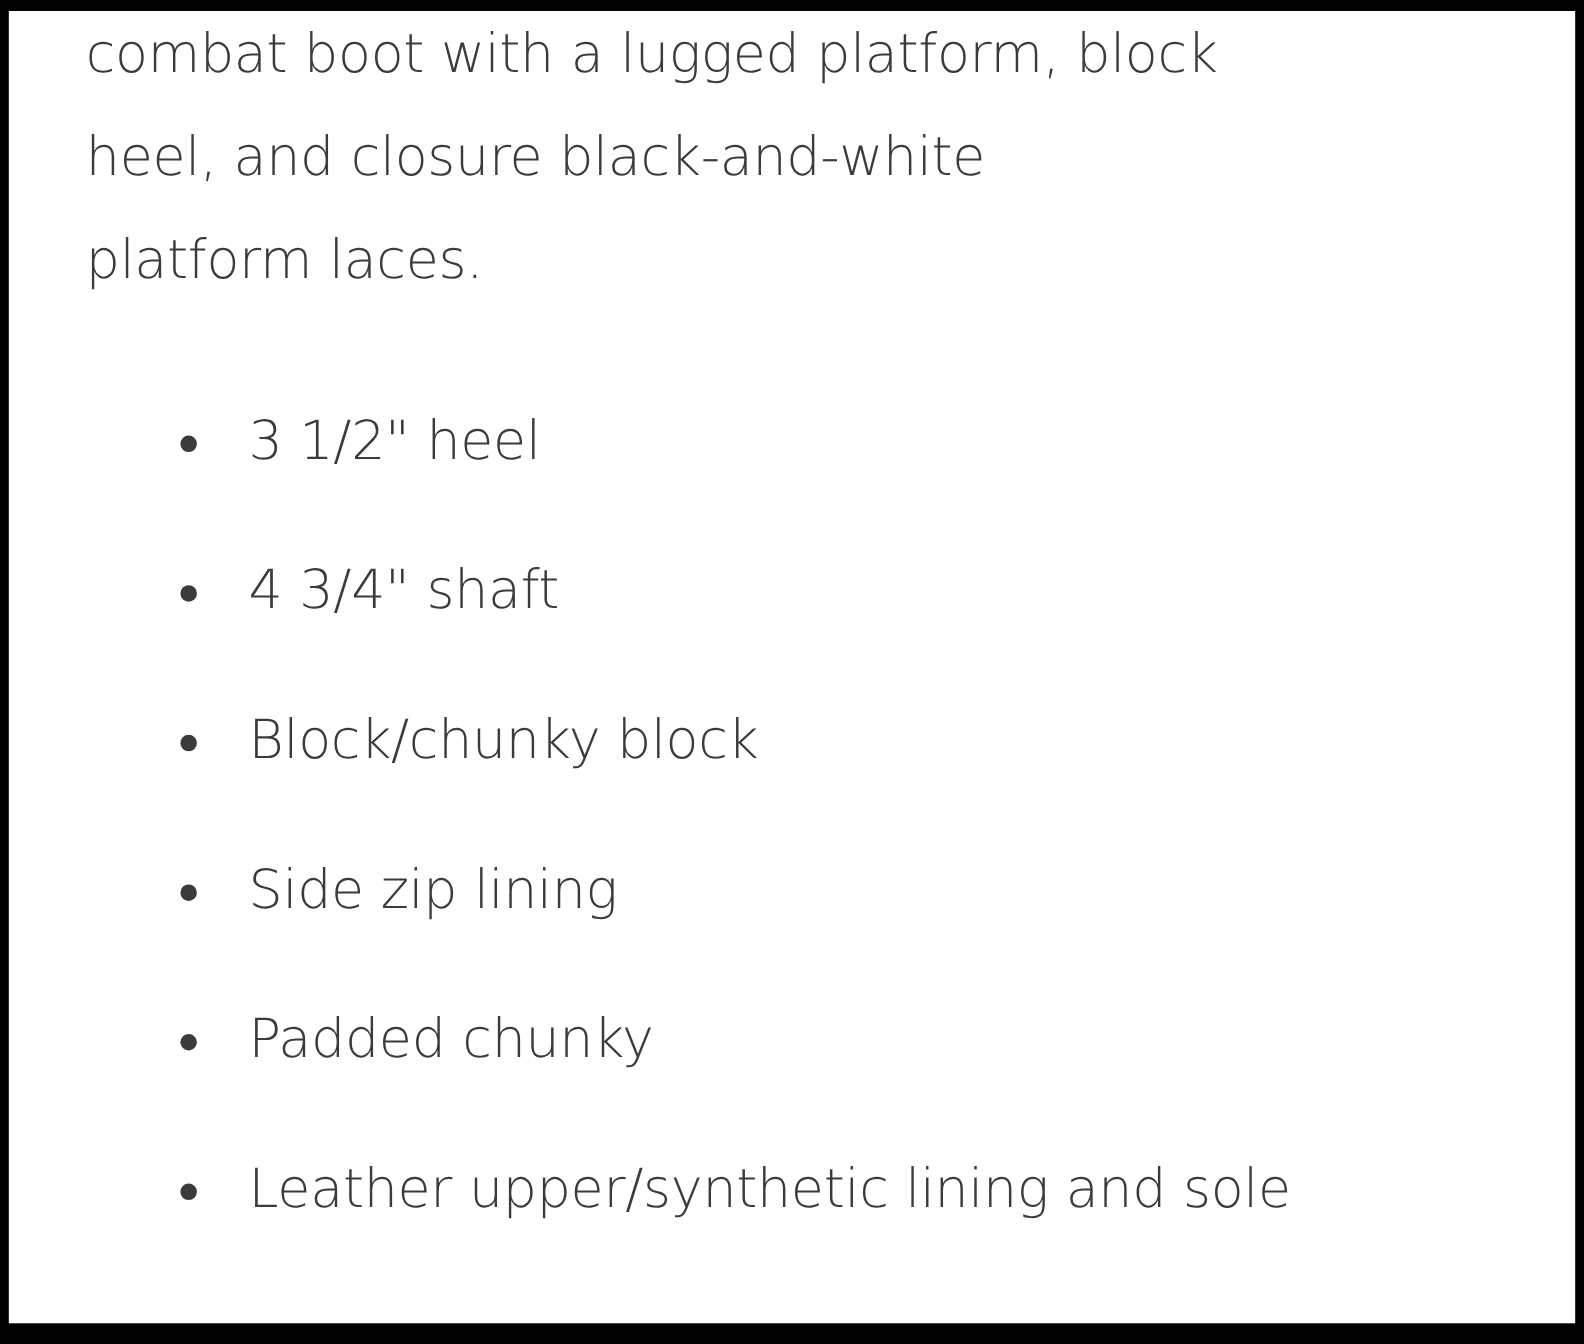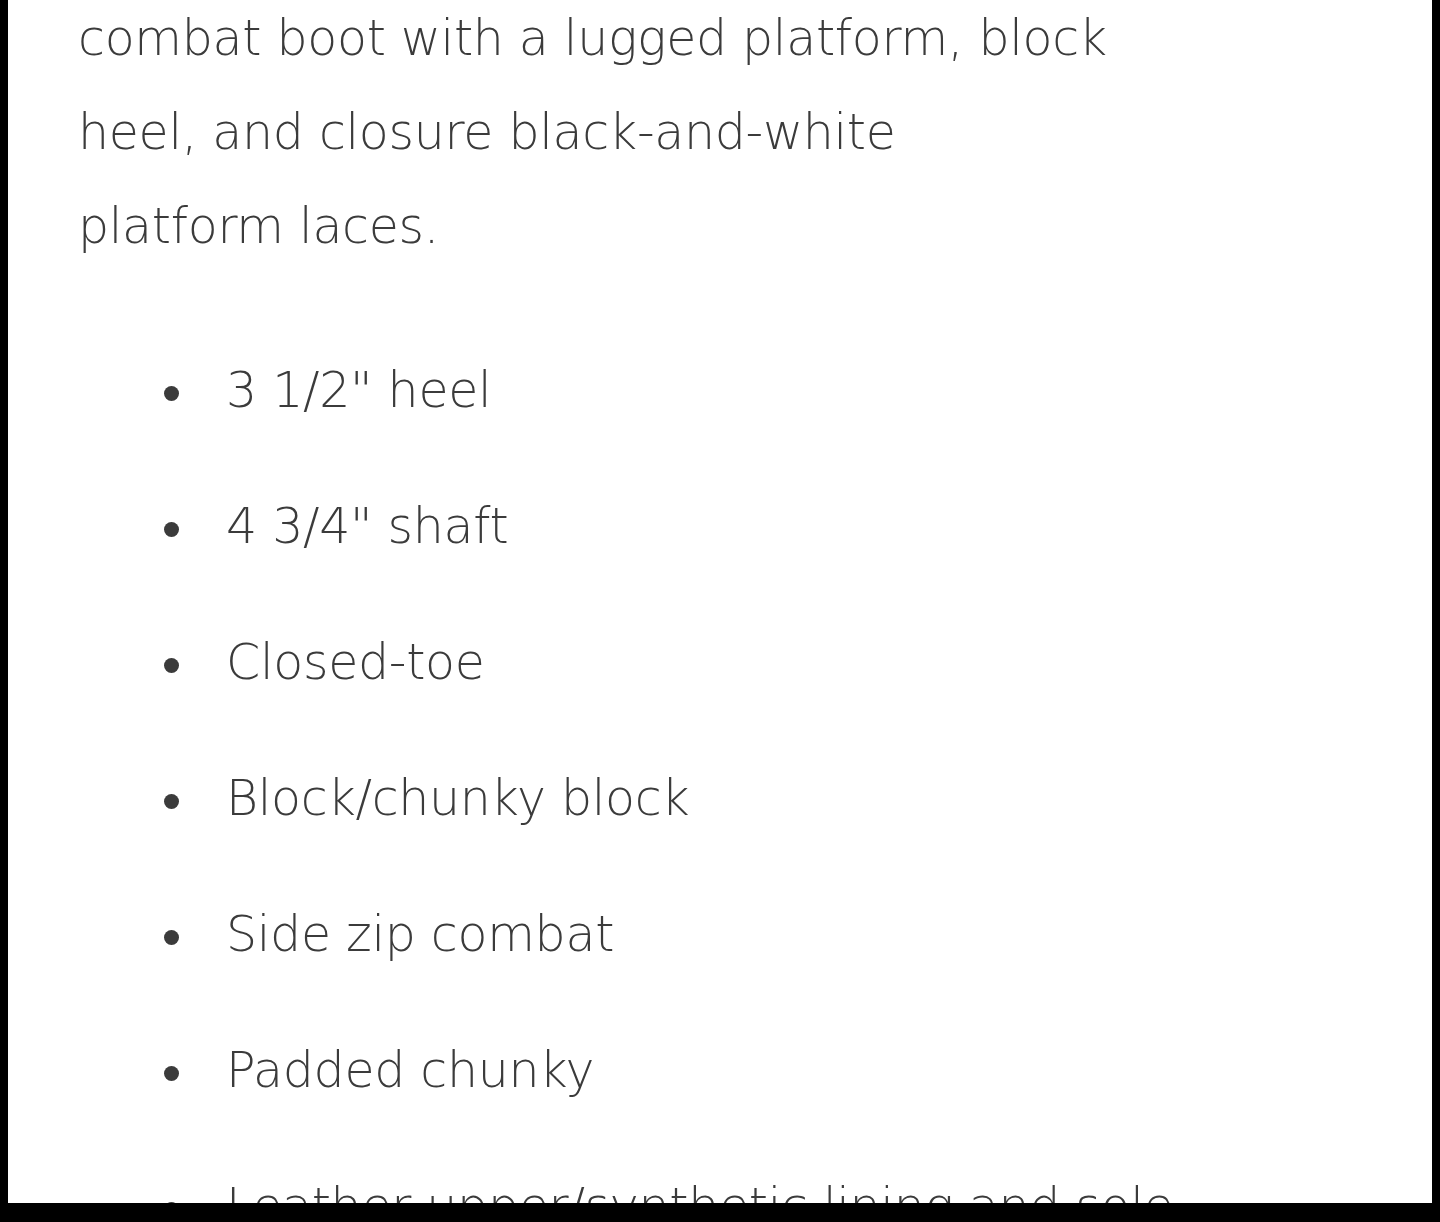--- a/index.html
+++ b/index.html
@@ -16,21 +16,21 @@
   .screen {
     position: relative;
     width: 1440px;
     height: 1222px;
     background: #000000;
     box-sizing: border-box;
   }
   .page {
     position: absolute;
     left: 8px;
-    top: 0px;
+    top: 10px;
     width: 1424px;
     height: 1203px;
     background: #ffffff;
     overflow: hidden;
   }
   .content {
     padding: 0 60px 0 70px;
     box-sizing: border-box;
   }
   .para {
@@ -101,29 +101,25 @@
         <li>
           <span class="dot"></span>
           <span>3 1/2" heel</span>
         </li>
         <li>
           <span class="dot"></span>
           <span>4 3/4" shaft</span>
         </li>
         <li>
           <span class="dot"></span>
-          <span>Closed-toe</span>
-        </li>
-        <li>
-          <span class="dot"></span>
           <span>Block/chunky block</span>
         </li>
         <li>
           <span class="dot"></span>
-          <span>Side zip combat</span>
+          <span>Side zip lining</span>
         </li>
         <li>
           <span class="dot"></span>
           <span>Padded chunky</span>
         </li>
         <li>
           <span class="dot"></span>
           <span>Leather upper/synthetic lining and sole</span>
         </li>
       </ul>

